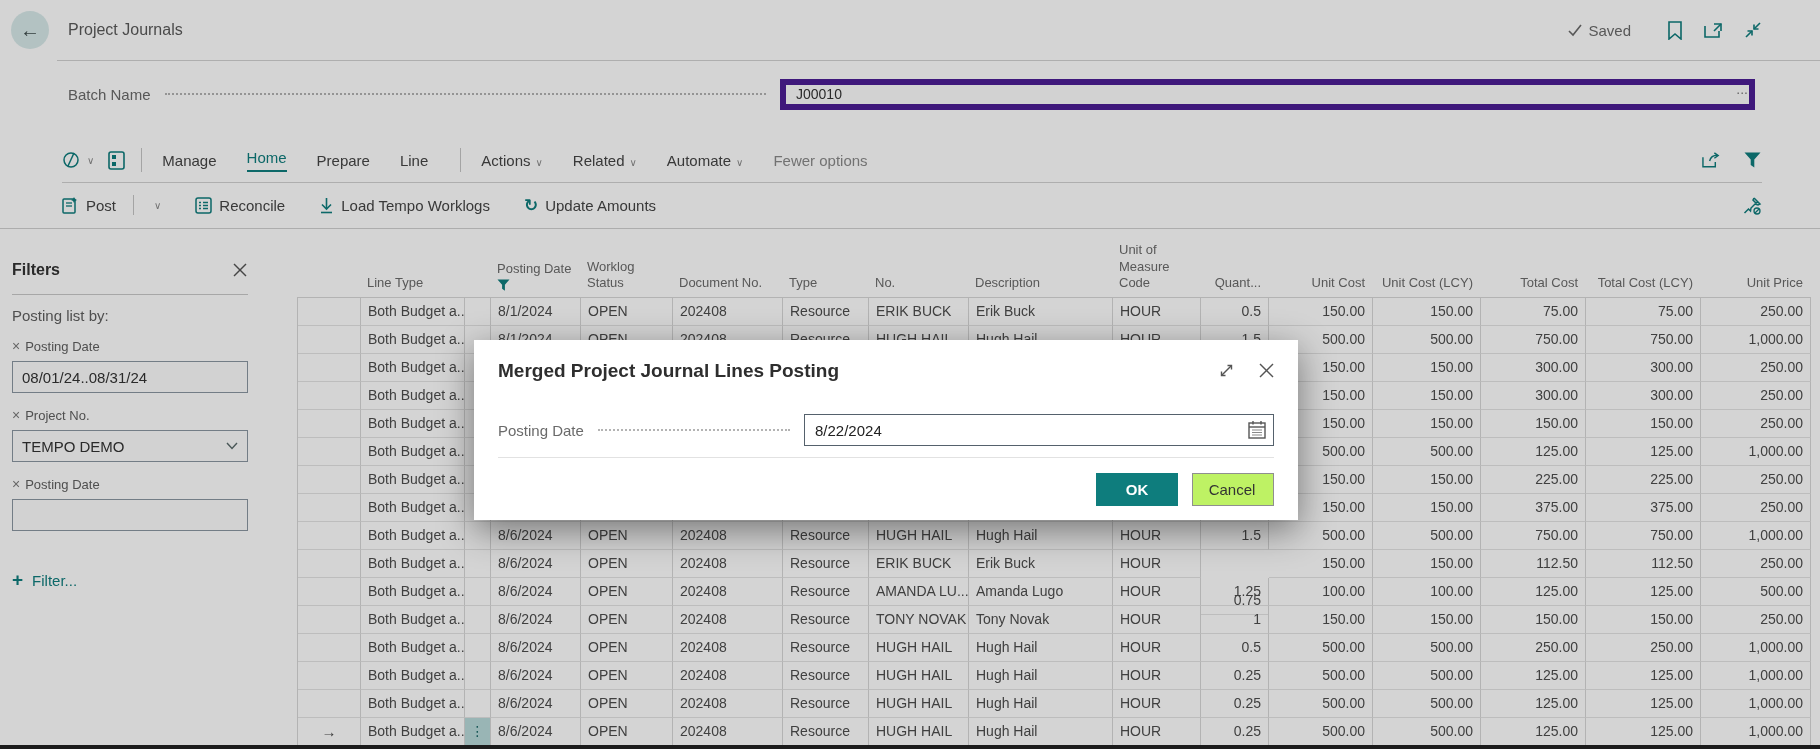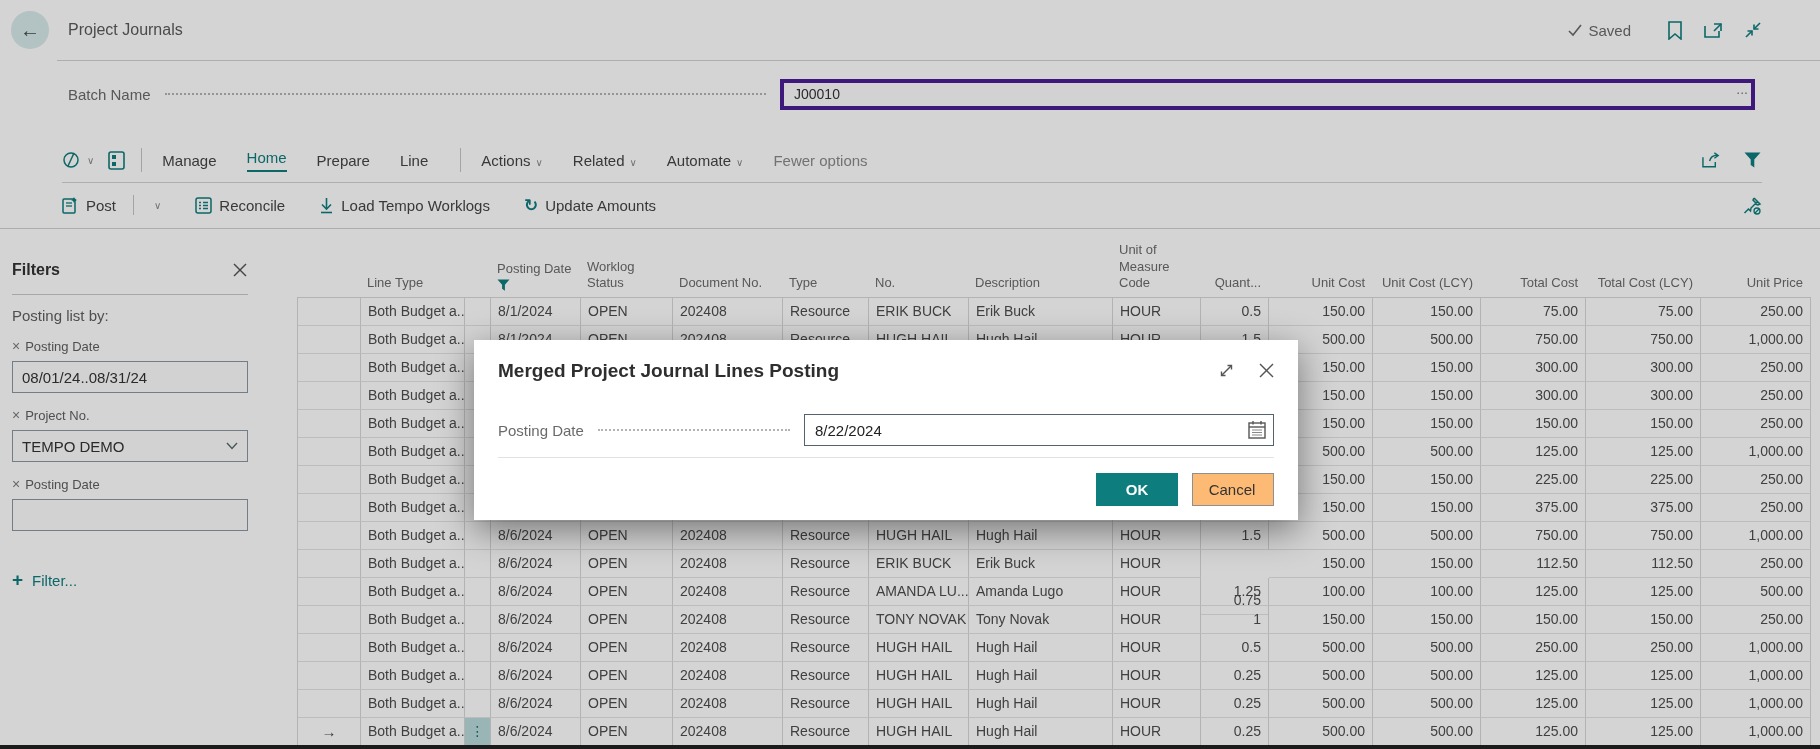--- a/index.html
+++ b/index.html
@@ -16,21 +16,21 @@
   .page-title { position:absolute; left:68px; top:0; height:60px; line-height:60px; font-size:16px; color:#5a5a5a; }
   .top-right { position:absolute; right:58px; top:0; height:60px; display:flex; align-items:center; gap:20px; }
   .saved { display:flex; align-items:center; gap:5px; font-size:15px; color:#6a6a6a; margin-right:14px; }
   .ticon { width:19px; height:19px; display:inline-flex; align-items:center; justify-content:center; cursor:pointer; }
 
   
   .batch-row { position:absolute; top:78px; left:68px; right:65px; height:32px; display:flex; align-items:center; }
   .field-label { font-size:15px; color:#6a6a6a; white-space:nowrap; }
   .leader { flex:1; height:0; border-bottom:2px dotted #b3b3b3; margin:0 14px; align-self:center; }
   .batch-input-wrap { position:relative; width:975px; height:31px; }
-  .batch-input-wrap input { width:100%; height:100%; border:4px solid #4c1d95; background:#fdfdfd;
+  .batch-input-wrap input { width:100%; height:100%; border:6px solid #4c1d95; background:#fdfdfd;
       font-family:inherit; font-size:14px; color:#333; padding:0 28px 0 10px; }
   .assist { position:absolute; right:7px; top:2px; font-size:14px; color:#7a7a7a; cursor:pointer; }
 
   
   .menu-row { position:absolute; top:138px; left:62px; right:58px; height:44px; display:flex; align-items:center; }
   .menu-item { font-size:15px; color:#454545; margin-right:30px; cursor:pointer; white-space:nowrap; }
   .menu-item.active { color:#0f7d7d; padding-bottom:4px; border-bottom:2px solid #0f7d7d; }
   .mchev { font-size:10px; color:#8a8a8a; margin-left:5px; }
   .vdiv { width:1px; height:24px; background:#c6c6c6; margin:0 20px 0 2px; }
   .ribbon-icon { display:inline-flex; align-items:center; margin-right:14px; cursor:pointer; }
@@ -85,21 +85,21 @@
   .micon { width:20px; height:20px; display:flex; align-items:center; justify-content:center; cursor:pointer; }
   .modal-field { position:absolute; left:24px; right:24px; top:74px; height:32px; display:flex; align-items:center; }
   .modal-input-wrap { position:relative; width:470px; height:32px; }
   .modal-input-wrap input { width:100%; height:100%; border:1px solid #55616c; background:#fff;
         font-family:inherit; font-size:15px; color:#222; padding:0 34px 0 10px; }
   .cal { position:absolute; right:8px; top:6px; }
   .modal-hr { position:absolute; left:24px; right:24px; top:117px; border-top:1px solid #e2e2e2; }
   .modal-btns { position:absolute; right:24px; bottom:14px; display:flex; gap:14px; }
   .btn { height:33px; min-width:82px; font-family:inherit; font-size:15px; cursor:pointer; padding:0 16px; }
   .btn-ok { background:#0e7d7d; color:#fff; border:1px solid #0e7d7d; font-weight:bold; }
-  .btn-cancel { background:#fdba74; color:#333; border:1px solid #8f8f8f;padding-left:14px; }
+  .btn-cancel { background:#bef264; color:#333; border:1px solid #8f8f8f;padding-left:14px; }
 
   svg { display:block; }
 </style>
 </head>
 <body>
 
 <div id="app">
 
   <div class="topbar">
     <div class="back-btn">

